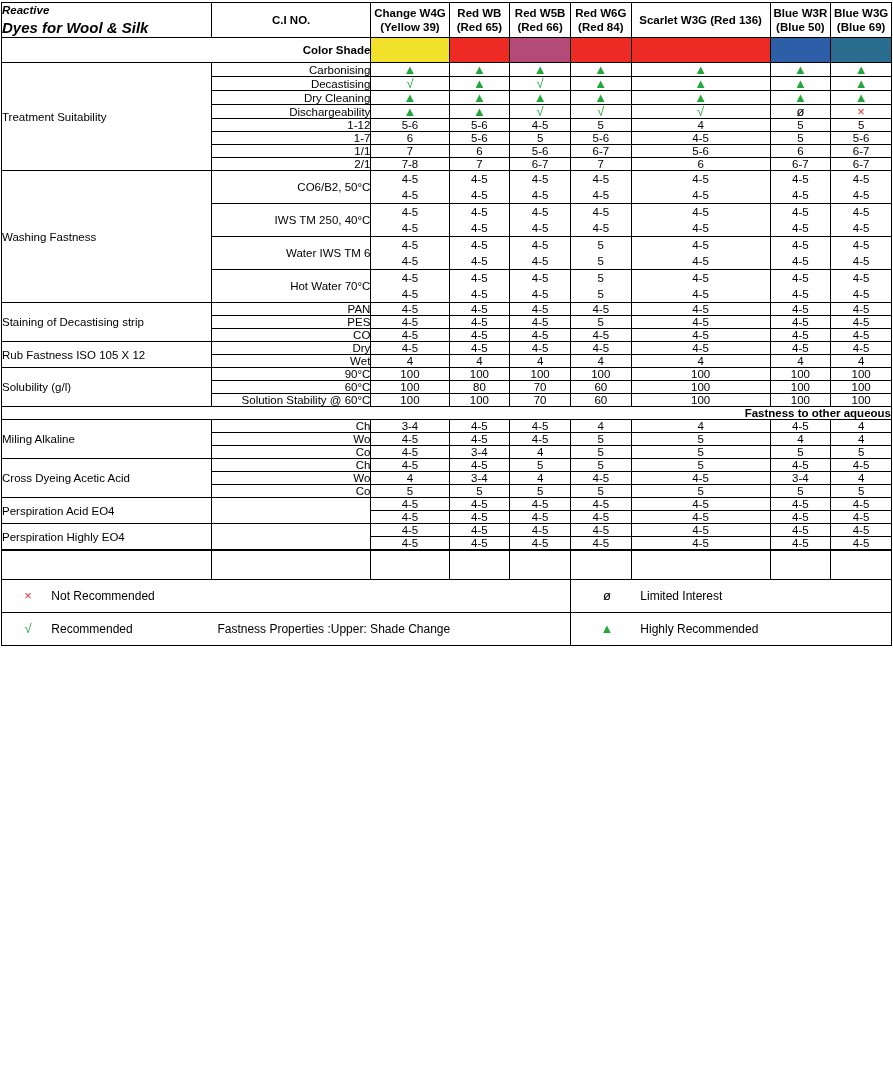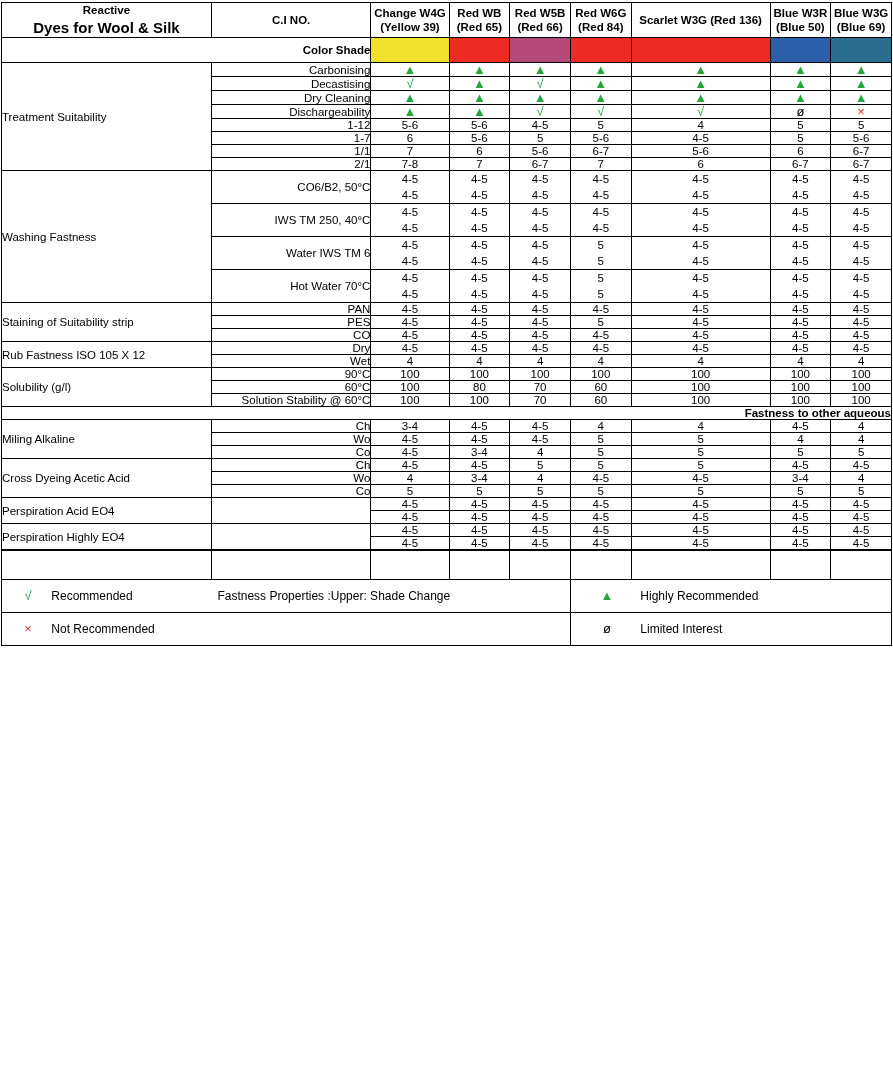--- a/index.html
+++ b/index.html
@@ -1,21 +1,21 @@
 <!DOCTYPE html>
 <html><head>
 <meta charset="utf-8">
 <style>
   html,body{margin:0;padding:0;background:#ffffff;}
   body{font-family:"Liberation Sans", sans-serif; -webkit-font-smoothing:antialiased;}
   #sheet{width:893px;height:1080px;position:relative;box-sizing:border-box;}
   table.main{border-collapse:collapse;table-layout:fixed;width:891px;margin:2px 0 0 1px;}
   table.main td, table.main th{border:1px solid #000;font-size:11.5px;color:#000;padding:0;vertical-align:middle;}
   .hdr{font-weight:bold;text-align:center;line-height:1.25;padding:3px 2px;font-size:12px;}
-  .hdr-left{font-weight:bold;text-align:center;font-size:13px;line-height:1.3;}
+  .hdr-left{font-weight:bold;text-align:left;font-size:13px;line-height:1.3;font-style:italic;}
   .rowlabel{text-align:left;padding:4px 5px;font-size:12px;}
   .sublabel{text-align:right;padding:4px 5px;font-size:12px;}
   .val{text-align:center;font-size:12px;padding:4px 2px;}
   .dualval{text-align:center;font-size:12px;padding:0;}
   .dualval div{padding:2px 0;}
   .sectionbar{font-weight:bold;text-align:right;padding:4px 5px;font-size:12px;}
   .tri{color:#22a73a;font-size:13px;line-height:1;}
   .check{color:#22a73a;font-size:13px;line-height:1;}
   .cross{color:#e03030;font-size:13px;line-height:1;}
   .slashed{color:#000;font-size:13px;line-height:1;}
@@ -270,21 +270,21 @@
           <td class="dualval">
             <div>4-5</div>
             <div>4-5</div>
           </td>
           <td class="dualval">
             <div>4-5</div>
             <div>4-5</div>
           </td>
         </tr>
         <tr>
-          <td class="rowlabel" rowspan="3">Staining of Suitability strip</td>
+          <td class="rowlabel" rowspan="3">Staining of Decastising strip</td>
           <td class="sublabel">PAN</td>
           <td class="val">4-5</td>
           <td class="val">4-5</td>
           <td class="val">4-5</td>
           <td class="val">4-5</td>
           <td class="val">4-5</td>
           <td class="val">4-5</td>
           <td class="val">4-5</td>
         </tr>
         <tr>
@@ -483,42 +483,42 @@
       <tr class="spacer">
         <td></td>
         <td></td>
         <td></td>
         <td></td>
         <td></td>
         <td></td>
         <td></td>
         <td></td>
         <td></td>
+      </tr>
+      <tr>
+        <td style="border-right:none">
+          <span class="cross" style="display:inline-block;width:40px;text-align:center">×</span>
+          <span>Not Recommended</span>
+        </td>
+        <td colspan="4" style="border-left:none"></td>
+        <td colspan="2" style="border-right:none">
+          <span class="slashed" style="display:inline-block;width:60px;text-align:center">ø</span>
+          <span>Limited Interest</span>
+        </td>
+        <td style="border-left:none;border-right:none"></td>
+        <td style="border-left:none"></td>
       </tr>
       <tr>
         <td style="border-right:none">
           <span class="check" style="display:inline-block;width:40px;text-align:center">√</span>
           <span>Recommended</span>
         </td>
         <td colspan="4" style="border-left:none">Fastness Properties :Upper: Shade Change</td>
         <td colspan="2" style="border-right:none">
           <span class="tri" style="display:inline-block;width:60px;text-align:center">▲</span>
           <span>Highly Recommended</span>
         </td>
         <td style="border-left:none;border-right:none"></td>
         <td style="border-left:none"></td>
       </tr>
-      <tr>
-        <td style="border-right:none">
-          <span class="cross" style="display:inline-block;width:40px;text-align:center">×</span>
-          <span>Not Recommended</span>
-        </td>
-        <td colspan="4" style="border-left:none"></td>
-        <td colspan="2" style="border-right:none">
-          <span class="slashed" style="display:inline-block;width:60px;text-align:center">ø</span>
-          <span>Limited Interest</span>
-        </td>
-        <td style="border-left:none;border-right:none"></td>
-        <td style="border-left:none"></td>
-      </tr>
     </tbody>
   </table>
 </div>
 
 </body></html>

